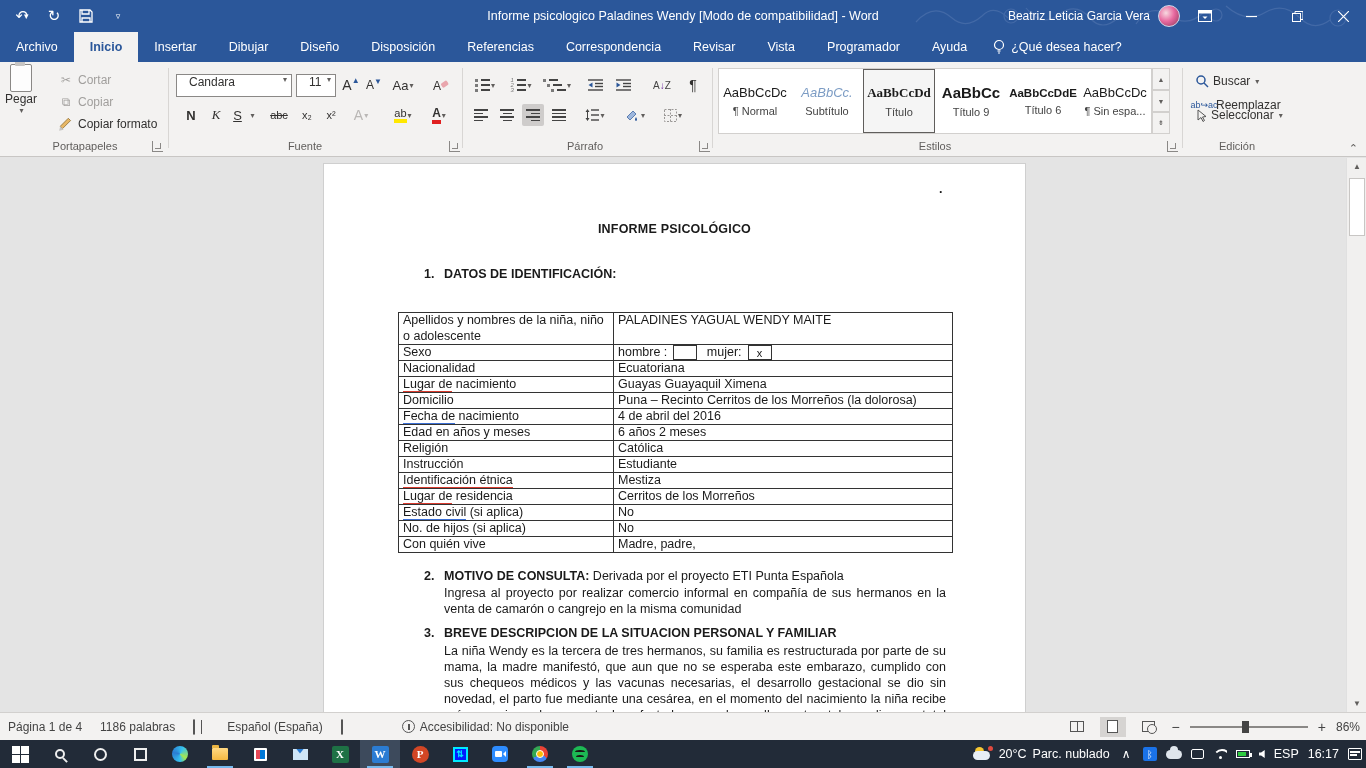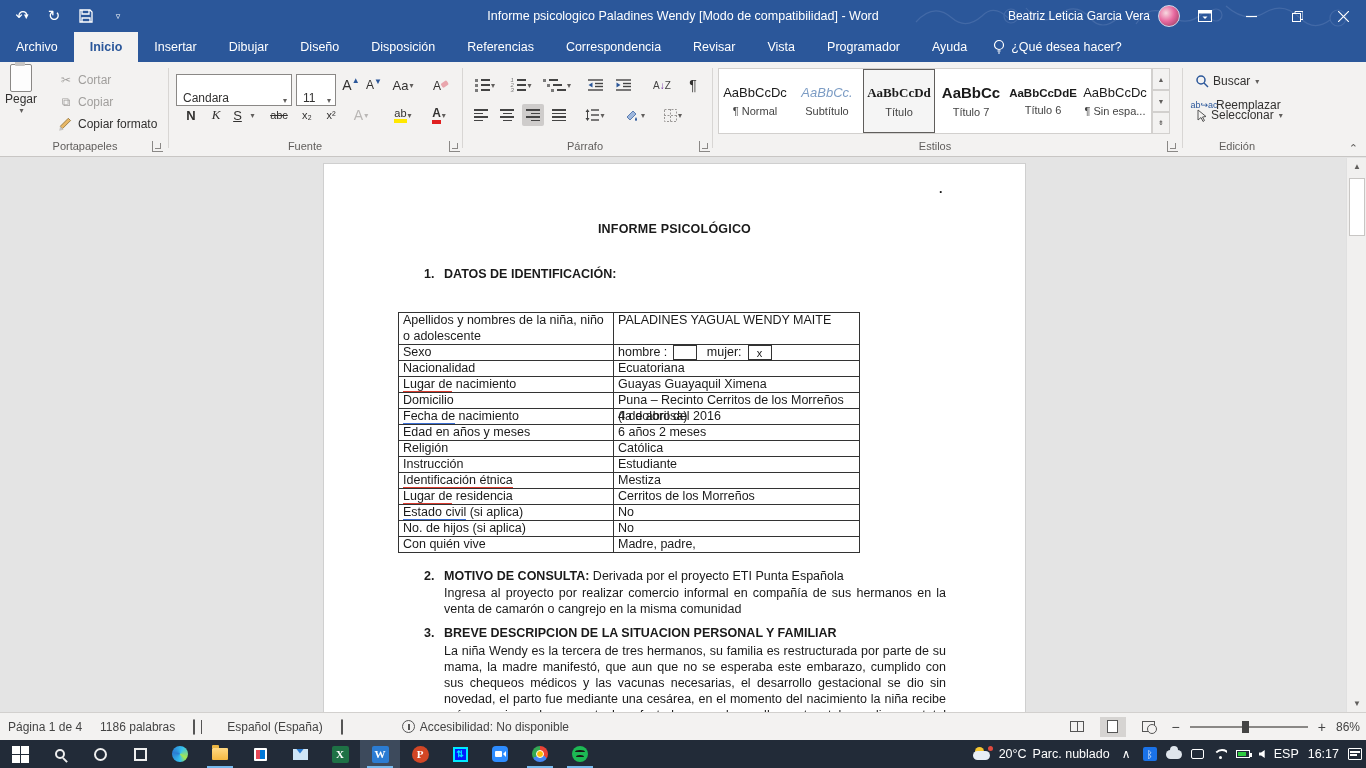--- a/index.html
+++ b/index.html
@@ -32,21 +32,21 @@
   #ribbon { top:62px; left:0; width:1366px; height:95px; background:#f3f2f1; border-bottom:1px solid #c8c6c4; z-index:28; }
   .rsep { position:absolute; top:6px; width:1px; height:80px; background:#d8d6d4; }
   .group-label { position:absolute; top:78px; font-size:11px; color:#605e5c; text-align:center; }
   .launcher { position:absolute; top:79px; width:11px; height:11px; border-left:1px solid #8a8886; border-bottom:1px solid #8a8886; }
   .launcher:after { content:""; position:absolute; right:2px; top:2px; width:5px; height:5px; border-right:1px solid #8a8886; border-bottom:1px solid #8a8886; }
   .rbtn { position:absolute; display:flex; align-items:center; gap:4px; font-size:12px; color:#323130; }
   .rbtn.gray { color:#a19f9d; }
   .glyph-btn { position:absolute; display:flex; align-items:center; justify-content:center; font-size:13px; color:#323130; width:22px; height:22px; }
   .glyph-btn.sel { background:#cecccb; border-radius:2px; }
   .caret { font-size:8px; color:#605e5c; margin-left:1px; }
-  .combo { position:absolute; height:32px; background:#fff; border:1px solid #8a8886; display:flex; align-items:flex-end; font-size:12px; color:#323130; padding-left:6px; }
+  .combo { position:absolute; height:23px; background:#fff; border:1px solid #8a8886; display:flex; align-items:flex-start; font-size:12px; color:#323130; padding-left:12px; }
   .combo .caret { margin-left:auto; margin-right:4px; }
   
   #paste-btn { left:10px; top:8px; width:42px; height:66px; display:flex; flex-direction:column; align-items:center; font-size:12px; color:#323130; }
   .clipboard { width:22px; height:28px; background:#fdfdfd; border:1.5px solid #8a8886; border-radius:2px; position:relative; margin-top:2px; }
   .clipboard:before { content:""; position:absolute; left:4px; top:-4px; width:10px; height:5px; background:#c7c5c3; border-radius:1px; }
   
   .mini-ico { width:16px; height:16px; display:flex; align-items:center; justify-content:center; font-size:12px; }
   
   .lines { width:14px; height:12px; display:flex; flex-direction:column; justify-content:space-between; }
   .lines i { height:1.5px; background:#444; display:block; }
@@ -74,21 +74,21 @@
 
   
   #doc-area { top:158px; left:0; width:1346px; height:554px; background:#e4e4e4; overflow:hidden; }
   #page { position:absolute; left:323px; top:5px; width:703px; height:560px; background:#fff; border:1px solid #cfcfcf; font-size:12.5px; color:#1a1a1a; }
   #page .dot { position:absolute; left:615px; top:18px; font-weight:bold; }
   #doc-title { position:absolute; left:0; top:58px; width:100%; text-align:center; font-weight:bold; font-size:12.5px; letter-spacing:.2px; }
   .sec-num { position:absolute; left:100px; font-weight:bold; }
   .sec-head { position:absolute; left:120px; font-weight:bold; }
   #sec1-num { top:103px; } #sec1-head { top:103px; }
   
-  #id-table { position:absolute; left:74px; top:148px; width:462px; border:1px solid #333; border-bottom:none; }
+  #id-table { position:absolute; left:74px; top:148px; width:555px; border:1px solid #333; border-bottom:none; }
   .trow { display:flex; border-bottom:1px solid #333; }
   .tcell-l { width:215px; border-right:1px solid #333; padding:0 4px; line-height:15.5px; }
   .tcell-r { flex:1; padding:0 4px; line-height:15.5px; }
   .trow.h16 { height:16px; } .trow.h32 { height:32px; }
   .mark-red { border-bottom:1.5px solid #d83a2d; }
   .mark-blue { border-bottom:1.5px double #3b6fd4; }
   .sexbox { display:inline-block; width:24px; height:15px; border:1px solid #333; vertical-align:middle; margin:0 6px; text-align:center; line-height:14px; font-size:11px; }
   
   .sec2-line { position:absolute; left:120px; top:405px; width:502px; }
   .sec-body { position:absolute; left:120px; width:502px; text-align:justify; line-height:16px; }
@@ -495,21 +495,21 @@
       <div class="style-item">
         <div class="style-sample subtitle">AaBbCc.</div>
         <div class="style-name">Subtítulo</div>
       </div>
       <div class="style-item selected">
         <div class="style-sample titulo">AaBbCcDd</div>
         <div class="style-name">Título</div>
       </div>
       <div class="style-item">
         <div class="style-sample title4">AaBbCc</div>
-        <div class="style-name">Título 7</div>
+        <div class="style-name">Título 9</div>
       </div>
       <div class="style-item">
         <div class="style-sample title6">AaBbCcDdE</div>
         <div class="style-name">Título 6</div>
       </div>
       <div class="style-item">
         <div class="style-sample normal">AaBbCcDc</div>
         <div class="style-name">¶ Sin espa...</div>
       </div>
     </div>

